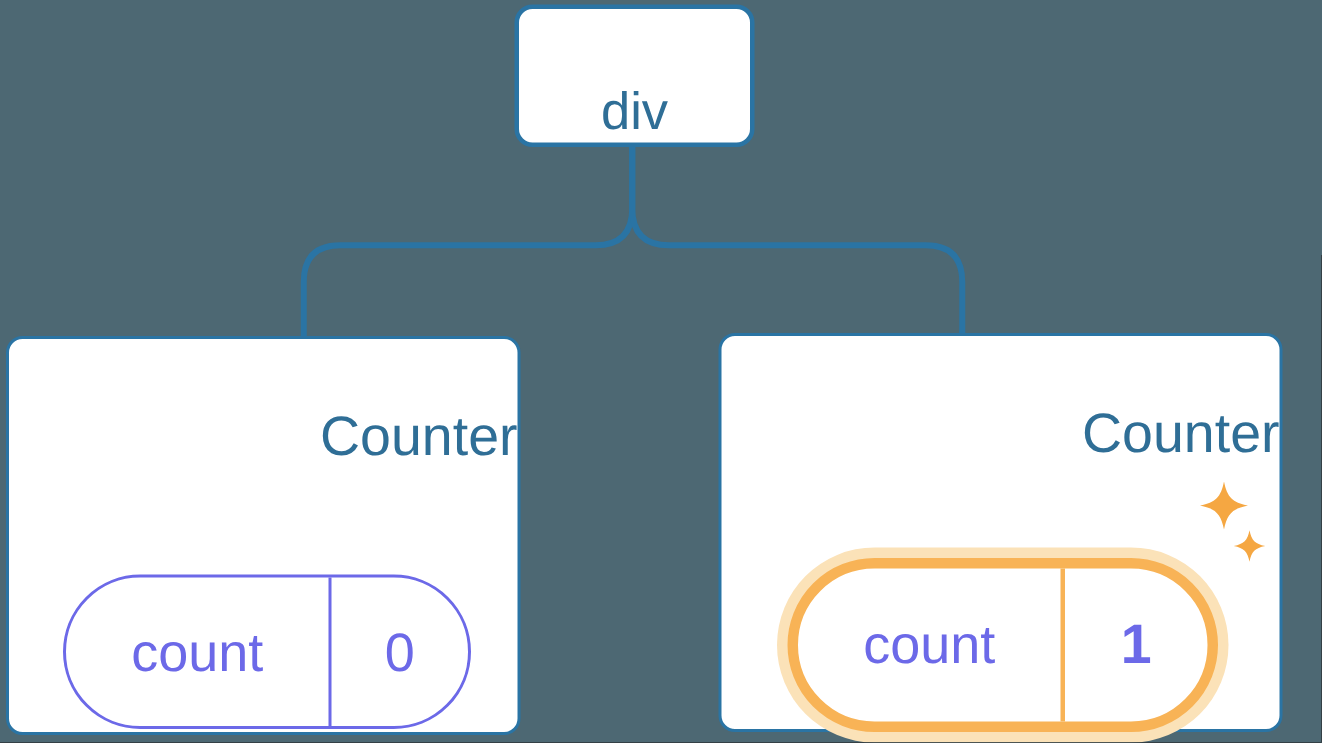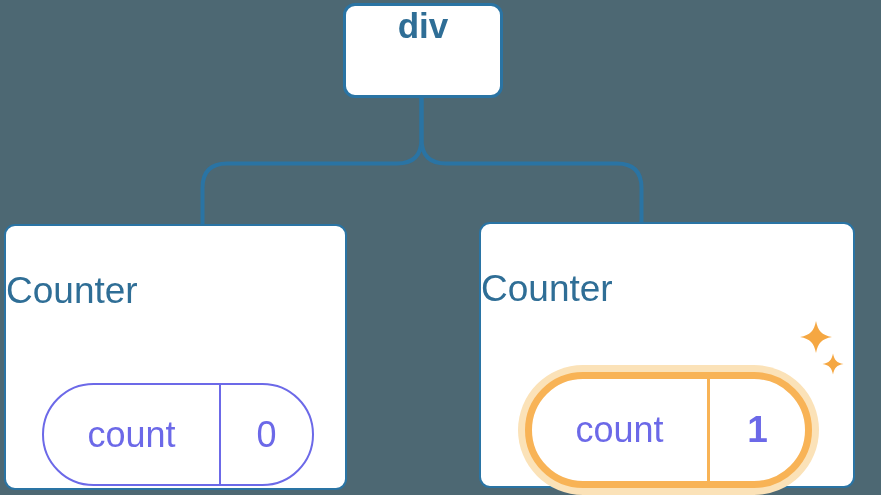--- a/index.html
+++ b/index.html
@@ -25,24 +25,24 @@
     position: absolute;
     left: 343px;
     top: 3px;
     width: 160px;
     height: 95px;
     box-sizing: border-box;
     background: #ffffff;
     border: 3px solid #2a74a4;
     border-radius: 12px;
     display: flex;
-    align-items: flex-start;
+    align-items: flex-end;
     justify-content: center;
     font-size: 35px;
-    font-weight: 700;
+    font-weight: 400;
     color: #2f6e96;
   }
   .card {
     position: absolute;
     box-sizing: border-box;
     background: #ffffff;
     border: 2.5px solid #2a74a4;
     border-radius: 11px;
   }
   .card-left {
@@ -55,21 +55,21 @@
     left: 479px;
     top: 222px;
     width: 376px;
     height: 266px;
   }
   .card-title {
     position: absolute;
     left: 0;
     right: 0;
     top: 44px;
-    text-align: left;
+    text-align: right;
     font-size: 37px;
     font-weight: 500;
     color: #2f6e96;
   }
   .pill {
     position: absolute;
     box-sizing: border-box;
     display: flex;
     background: #ffffff;
     margin-top: 36px;

